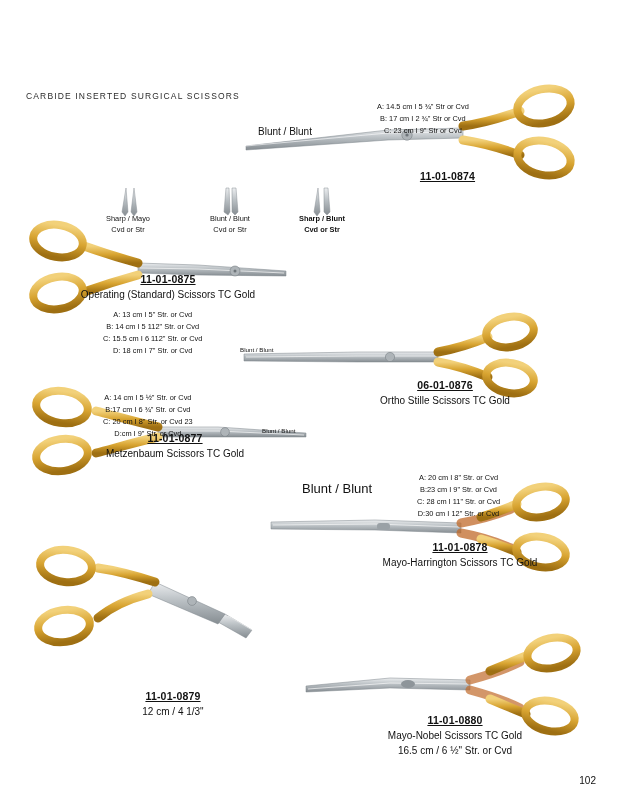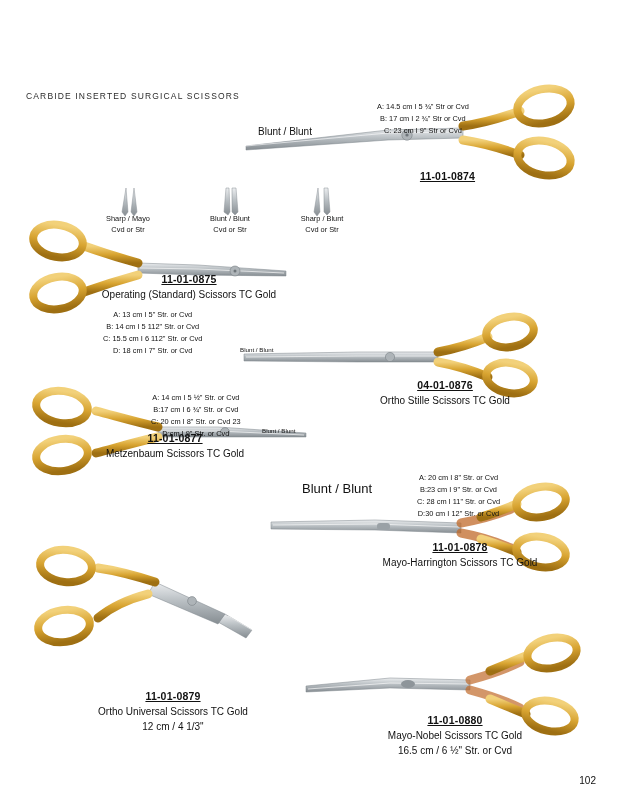--- a/index.html
+++ b/index.html
@@ -143,42 +143,42 @@
 
   <div class="blk tiplabel" style="left:78px; top:213px; width:100px;">
     <div style="white-space:pre-line;">Sharp / Mayo
 Cvd or Str</div>
   </div>
   <div class="blk tiplabel" style="left:180px; top:213px; width:100px;">
     <div style="white-space:pre-line;">Blunt / Blunt
 Cvd or Str</div>
   </div>
   <div class="blk tiplabel" style="left:272px; top:213px; width:100px;">
-    <div style="white-space:pre-line;">Sharp / Blunt
+    <div style="white-space:pre-line;font-weight:bold;">Sharp / Blunt
 Cvd or Str</div>
   </div>
 
   <div class="instr" style="left:18px; top:213px;">
     <svg width="290" height="90" viewBox="0 0 290 90">
 
       <path d="M268,58 L180,52 L120,50 L120,60 L180,62 L268,63 Z" fill="url(#g-steel1)" stroke="#7d848a" stroke-width="0.5"></path>
       <path d="M266,60 L180,56 L122,55" fill="none" stroke="#fafbfb" stroke-width="0.8" opacity="0.85"></path>
 
       <path d="M120,50 C98,44 80,38 66,33" stroke="url(#g-gold1)" stroke-width="9" fill="none" stroke-linecap="round"></path>
       <path d="M120,62 C98,68 80,74 66,79" stroke="url(#g-gold1)" stroke-width="9" fill="none" stroke-linecap="round"></path>
 
       <ellipse cx="40" cy="28" rx="25" ry="16" fill="none" stroke="url(#g-gold1)" stroke-width="8" transform="rotate(10 40 28)"></ellipse>
       <ellipse cx="40" cy="80" rx="25" ry="16" fill="none" stroke="url(#g-gold1)" stroke-width="8" transform="rotate(-10 40 80)"></ellipse>
 
       <circle cx="217" cy="58" r="5" fill="#aeb4b8" stroke="#7b8287" stroke-width="0.6"></circle>
       <circle cx="217" cy="58" r="1.5" fill="#6e757a"></circle>
     </svg>
   </div>
 
-  <div class="blk center" style="left:64px; top:272px; width:250px;">
+  <div class="blk center" style="left:43px; top:272px; width:250px;">
     <div class="code">11-01-0875</div>
     <div class="name">Operating (Standard) Scissors TC Gold</div>
   </div>
   <div class="blk spec left" style="left:103px; top:309px;">
     <div>A: 13 cm I 5" Str. or Cvd</div>
     <div>B: 14 cm I 5 112" Str. or Cvd</div>
     <div>C: 15.5 cm I 6 112" Str. or Cvd</div>
     <div>D: 18 cm I 7" Str. or Cvd</div>
   </div>
 
@@ -190,36 +190,36 @@
       <path d="M200,44 C222,48 238,54 250,59" stroke="url(#g-gold1)" stroke-width="9" fill="none" stroke-linecap="round"></path>
       <ellipse cx="272" cy="14" rx="24" ry="15" fill="none" stroke="url(#g-gold1)" stroke-width="8" transform="rotate(-10 272 14)"></ellipse>
       <ellipse cx="272" cy="60" rx="24" ry="15" fill="none" stroke="url(#g-gold1)" stroke-width="8" transform="rotate(10 272 60)"></ellipse>
       <circle cx="152" cy="39" r="4.6" fill="#aeb4b8" stroke="#7b8287" stroke-width="0.6"></circle>
     </svg>
   </div>
   <div class="blk" style="left:240px; top:338px; width:70px;">
     <span class="tinytip">Blunt / Blunt</span>
   </div>
   <div class="blk center" style="left:330px; top:378px; width:230px;">
-    <div class="code">04-01-0876</div>
+    <div class="code">06-01-0876</div>
     <div class="name">Ortho Stille Scissors TC Gold</div>
   </div>
 
   <div class="instr" style="left:18px; top:385px;">
     <svg width="300" height="78" viewBox="0 0 300 78">
       <path d="M288,48 L200,42 L140,42 L140,52 L200,52 L288,52 Z" fill="url(#g-steel1)" stroke="#7d848a" stroke-width="0.5"></path>
       <path d="M286,50 L200,46 L142,46" fill="none" stroke="#fafbfb" stroke-width="0.8" opacity="0.85"></path>
       <path d="M140,42 C114,36 94,30 78,26" stroke="url(#g-gold1)" stroke-width="9" fill="none" stroke-linecap="round"></path>
       <path d="M140,52 C114,58 94,64 78,68" stroke="url(#g-gold1)" stroke-width="9" fill="none" stroke-linecap="round"></path>
       <ellipse cx="44" cy="22" rx="26" ry="16" fill="none" stroke="url(#g-gold1)" stroke-width="8" transform="rotate(8 44 22)"></ellipse>
       <ellipse cx="44" cy="70" rx="26" ry="16" fill="none" stroke="url(#g-gold1)" stroke-width="8" transform="rotate(-8 44 70)"></ellipse>
       <circle cx="207" cy="47" r="4.4" fill="#aeb4b8" stroke="#7b8287" stroke-width="0.6"></circle>
     </svg>
   </div>
-  <div class="blk spec left" style="left:103px; top:392px;margin-left:48px;">
+  <div class="blk spec left" style="left:103px; top:392px;">
     <div>A: 14 cm I 5 ½" Str. or Cvd</div>
     <div>B:17 cm I 6 ¾" Str. or Cvd</div>
     <div>C: 20 cm I 8" Str. or Cvd 23</div>
     <div>D:cm I 9" Str. or Cvd</div>
   </div>
   <div class="blk" style="left:262px; top:419px; width:80px;">
     <span class="tinytip">Blunt / Blunt</span>
   </div>
   <div class="blk center" style="left:45px; top:431px; width:260px;">
     <div class="code">11-01-0877</div>
@@ -262,21 +262,20 @@
 
       <path d="M135,30 C110,22 92,18 78,16" stroke="url(#g-gold1)" stroke-width="9" fill="none" stroke-linecap="round"></path>
       <path d="M128,42 C105,48 90,56 78,66" stroke="url(#g-gold1)" stroke-width="9" fill="none" stroke-linecap="round"></path>
       <ellipse cx="46" cy="14" rx="26" ry="16" fill="none" stroke="url(#g-gold1)" stroke-width="8" transform="rotate(6 46 14)"></ellipse>
       <ellipse cx="44" cy="74" rx="26" ry="16" fill="none" stroke="url(#g-gold1)" stroke-width="8" transform="rotate(-8 44 74)"></ellipse>
       <circle cx="172" cy="49" r="4.4" fill="#aeb4b8" stroke="#7b8287" stroke-width="0.6"></circle>
     </svg>
   </div>
   <div class="blk center" style="left:28px; top:641px; width:290px;margin-top:48px;">
     <div class="code">11-01-0879</div>
-    <div class="name">Ortho Universal Scissors TC Gold</div>
     <div class="name">12 cm / 4 1/3"</div>
   </div>
 
   <div class="instr" style="left:300px; top:640px;">
     <svg width="300" height="95" viewBox="0 0 300 95">
       <path d="M6,46 L90,38 L170,40 L170,50 L90,48 L6,52 Z" fill="url(#g-steel1)" stroke="#7d848a" stroke-width="0.5"></path>
       <path d="M8,49 L90,43 L168,44" fill="none" stroke="#fafbfb" stroke-width="0.8" opacity="0.85"></path>
       <ellipse cx="108" cy="44" rx="7" ry="4" fill="#8e959a"></ellipse>
       <path d="M170,40 C192,34 208,28 220,22" stroke="#c06a2a" stroke-width="9" fill="none" stroke-linecap="round" opacity="0.7"></path>
       <path d="M170,50 C192,56 208,62 220,68" stroke="#c06a2a" stroke-width="9" fill="none" stroke-linecap="round" opacity="0.7"></path>

